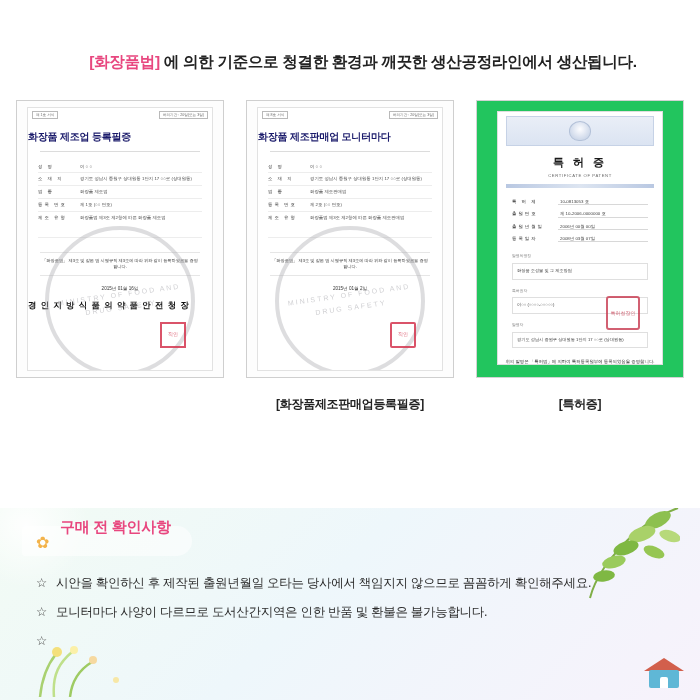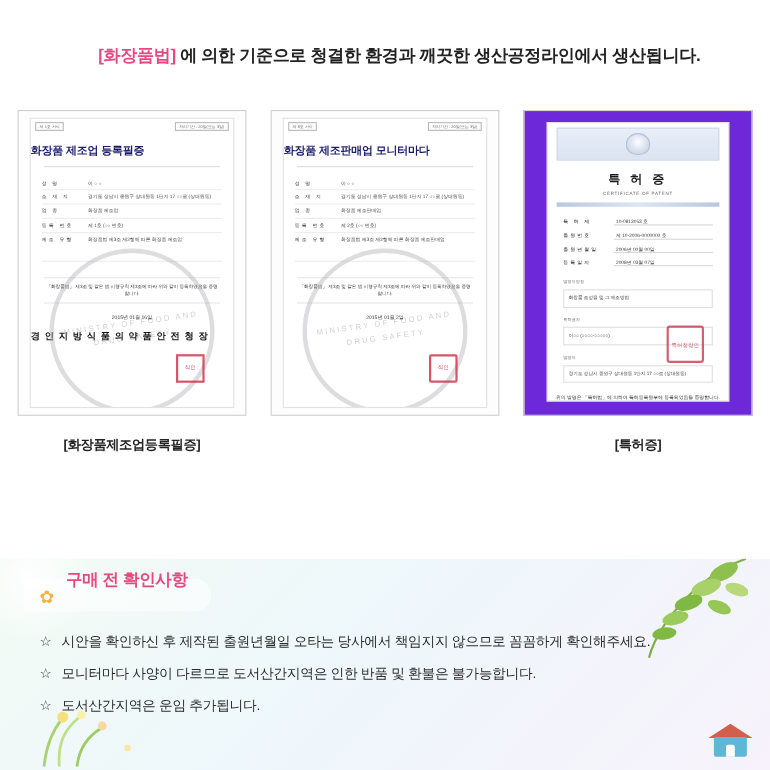--- a/index.html
+++ b/index.html
@@ -8,21 +8,21 @@
     width: 700px; height: 700px;
     background: #ffffff;
     font-family: "Liberation Sans", sans-serif;
     overflow: hidden;
   }
   .page { position: relative; width: 700px; height: 700px; background:#fff; }
 
   
   .headline {
     position: absolute;
-    top: 40px; left: 0; width: 700px;
+    top: 52px; left: 0; width: 700px;
     text-align: center;
     font-size: 15.5px;
     font-weight: bold;
     color: #222222;
     letter-spacing: -0.3px;
     white-space: nowrap;
     padding-left: 26px;
   }
   .headline .hl-accent { color: #e8477f; }
 
@@ -36,21 +36,21 @@
   }
   .cert-col { width: 210px; display: flex; flex-direction: column; align-items: center; }
 
   .cert-frame {
     width: 208px; height: 278px;
     background: #fdfdfd;
     border: 1px solid #cfcfcf;
     position: relative;
     overflow: hidden;
   }
-  .cert-frame.gray { background: #6d28d9; border-color:#d3d3d3; }
+  .cert-frame.gray { background: #22c55e; border-color:#d3d3d3; }
 
   .cert-inner {
     position: absolute;
     top: 6px; left: 10px; right: 10px; bottom: 6px;
     background: #ffffff;
     border: 1px solid #e2e2e2;
     overflow: hidden;
   }
   .cert-inner.thin { top: 10px; left: 20px; right: 20px; bottom: 12px; border-color:#dedede; }
 
@@ -277,21 +277,20 @@
           </div>
           <div class="cert-note">「화장품법」 제3조 및 같은 법 시행규칙 제3조에 따라 위와 같이 등록하였음을 증명합니다.</div>
           <div class="cert-date">2015년 01월 16일</div>
           <div class="cert-issuer">경 인 지 방 식 품 의 약 품 안 전 청 장</div>
           <div class="watermark">
             <span>MINISTRY OF FOOD AND DRUG SAFETY</span>
           </div>
           <div class="red-seal">직인</div>
         </div>
       </div>
-      <div class="cert-caption">[화장품제조업등록필증]</div>
     </div>
 
     <div class="cert-col">
       <div class="cert-frame">
         <div class="cert-inner">
           <div class="cert-topbar">
             <span class="box">제 8호 서식</span>
             <span class="box">처리기간 : 20일(또는 3일)</span>
           </div>
           <div class="cert-title">화장품 제조판매업 모니터마다</div>
@@ -319,20 +318,21 @@
             </div>
           </div>
           <div class="cert-note">「화장품법」 제3조 및 같은 법 시행규칙 제3조에 따라 위와 같이 등록하였음을 증명합니다.</div>
           <div class="cert-date">2015년 01월 2일</div>
           <div class="watermark">
             <span>MINISTRY OF FOOD AND DRUG SAFETY</span>
           </div>
           <div class="red-seal sq">직인</div>
         </div>
       </div>
+      <div class="cert-caption">[화장품제조판매업등록필증]</div>
     </div>
 
     <div class="cert-col">
       <div class="cert-frame gray">
         <div class="cert-inner thin">
           <div class="patent-head">
             <div class="patent-emblem"></div>
           </div>
           <div class="patent-title">특 허 증</div>
           <div class="patent-sub">CERTIFICATE OF PATENT</div>
@@ -423,21 +423,20 @@
       </div>
       <div class="n-item">
         <span class="n-star">☆</span>
         <span class="n-text">
           <span class="l2">모니터마다 사양이 다르므로 도서산간지역은 인한 반품 및 환불은 불가능합니다.</span>
         </span>
       </div>
       <div class="n-item">
         <span class="n-star">☆</span>
         <span class="n-text">
-          <span class="l2">도서산간지역은 운임 추가됩니다.</span>
         </span>
       </div>
     </div>
 
     <div class="house">
       <span class="roof"></span>
       <span class="body"></span>
       <span class="door"></span>
     </div>
   </div>

